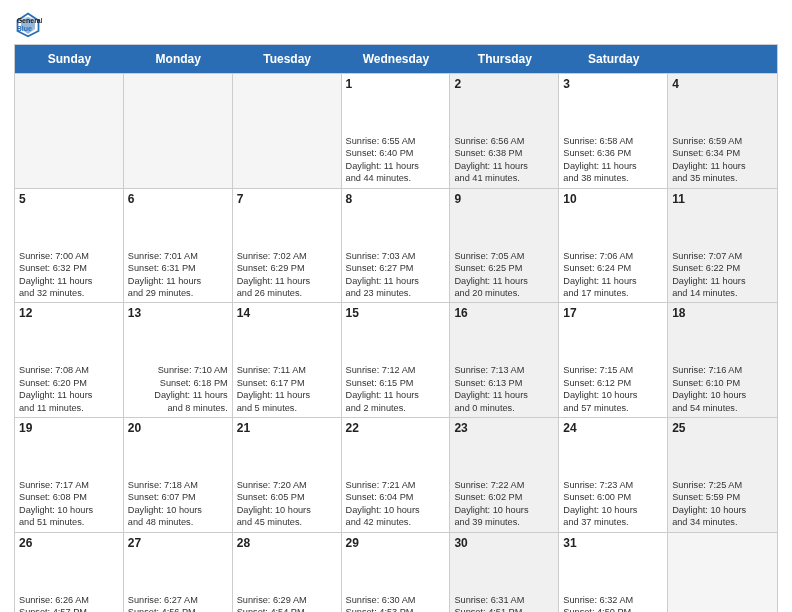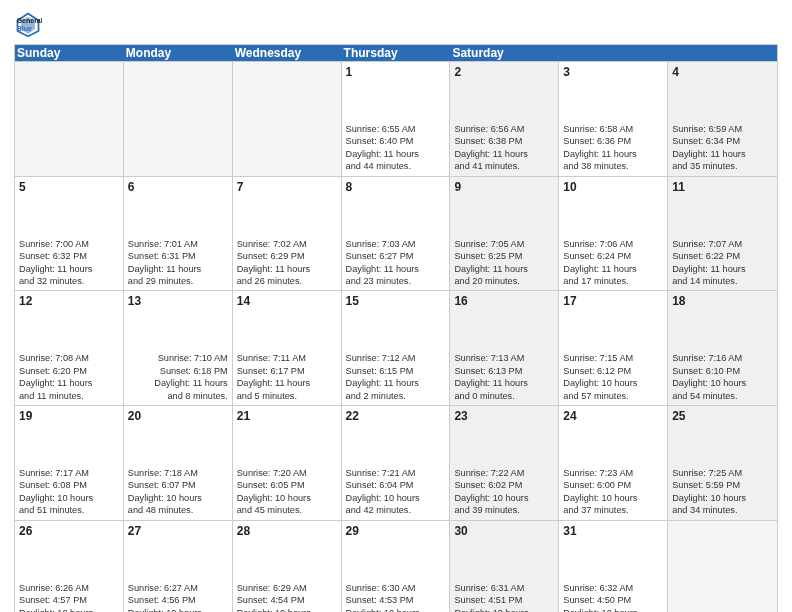--- a/index.html
+++ b/index.html
@@ -53,22 +53,22 @@
     }
     .cal-header {
       display: grid;
       grid-template-columns: repeat(7, 1fr);
       background: #2a6db5;
     }
     .cal-header-cell {
       color: #fff;
       font-size: 12px;
       font-weight: bold;
-      text-align: left;
-      padding: 1px 2px;
+      text-align: center;
+      padding: 7px 2px;
     }
     .cal-body {
       flex: 1;
       display: flex;
       flex-direction: column;
     }
     .cal-row {
       display: grid;
       grid-template-columns: repeat(7, 1fr);
       flex: 1;
@@ -128,20 +128,21 @@
     <div class="title-area">
       <div class="main-title"></div>
       <div class="subtitle"></div>
     </div>
   </div>
 
   <div class="calendar">
     <div class="cal-header" id="cal-header">
         <div class="cal-header-cell">Sunday</div>
         <div class="cal-header-cell">Monday</div>
+        <div class="cal-header-cell">Tuesday</div>
         <div class="cal-header-cell">Wednesday</div>
         <div class="cal-header-cell">Thursday</div>
         <div class="cal-header-cell">Saturday</div>
       </div>
     <div class="cal-body" id="cal-body">
         <div class="cal-row">
           <div class="cal-cell empty"></div>
           <div class="cal-cell empty"></div>
           <div class="cal-cell empty"></div>
           <div class="cal-cell">

